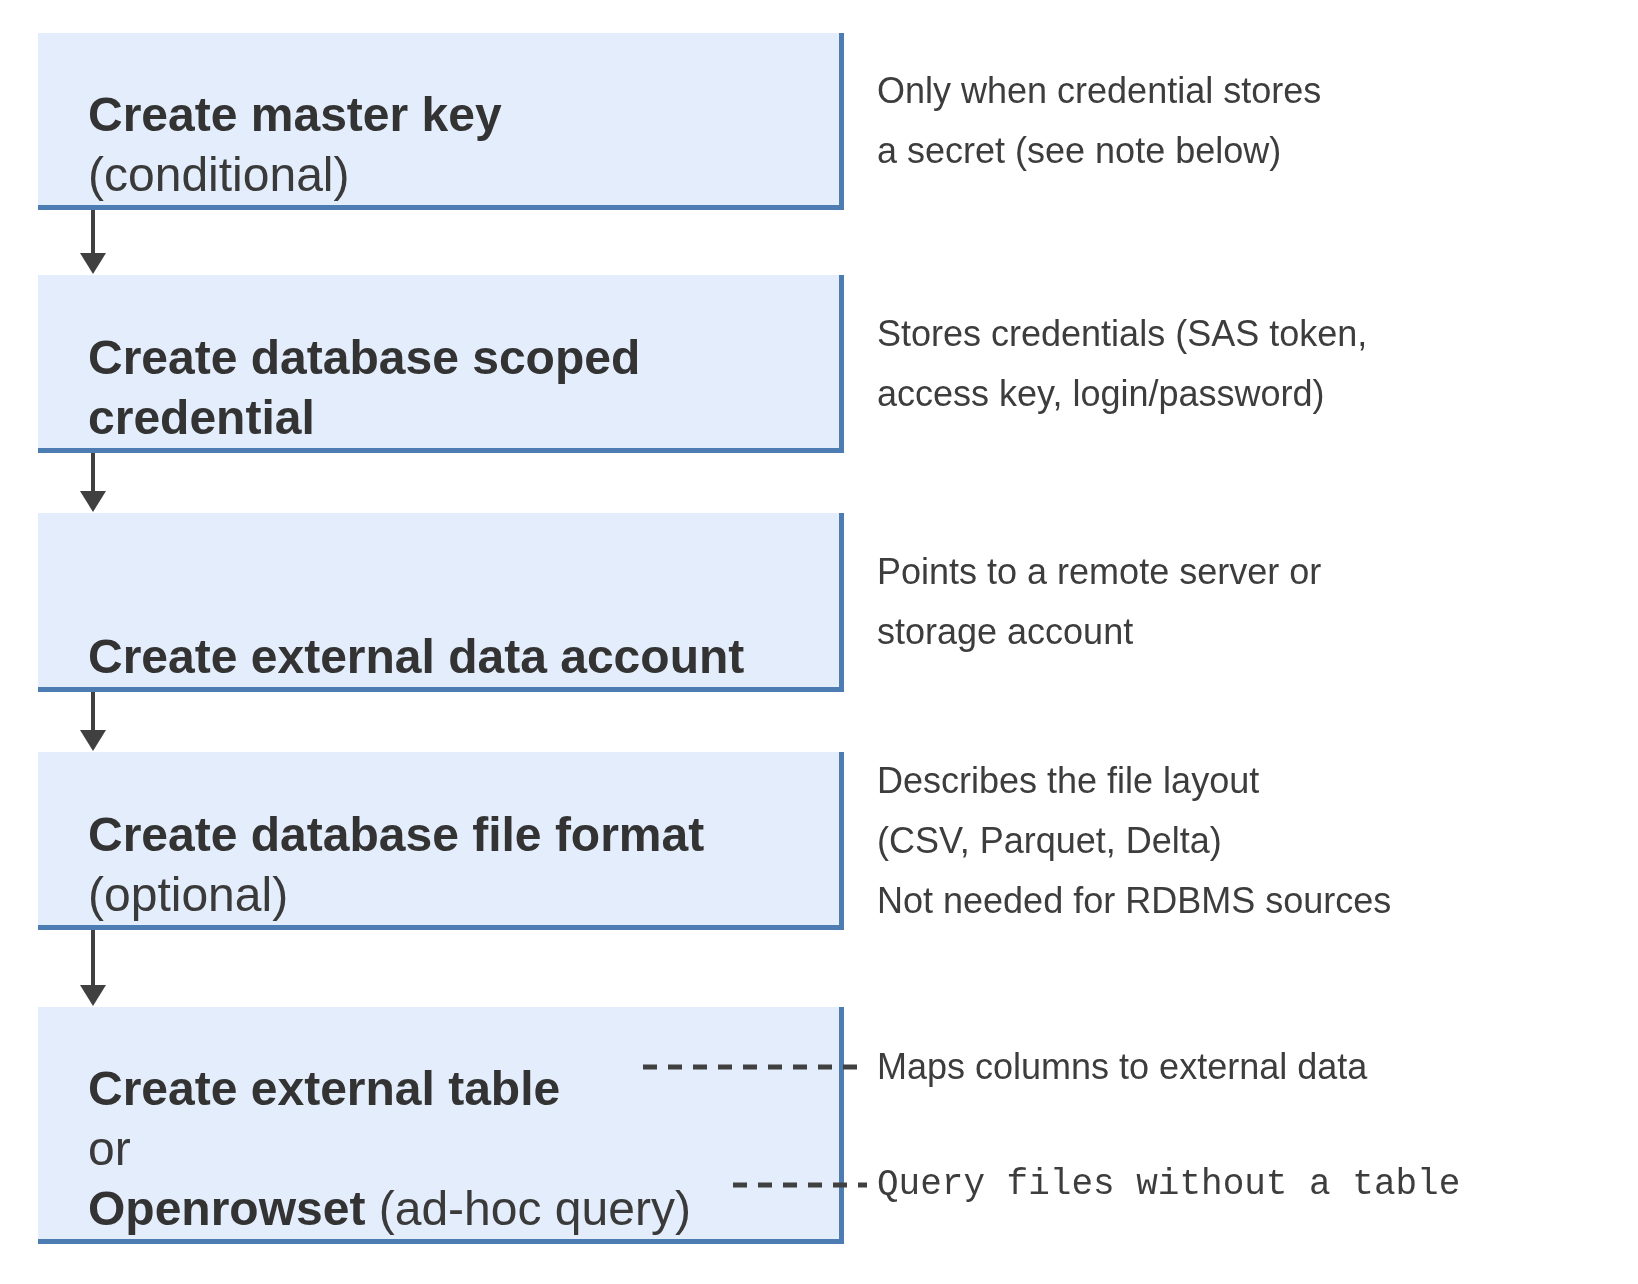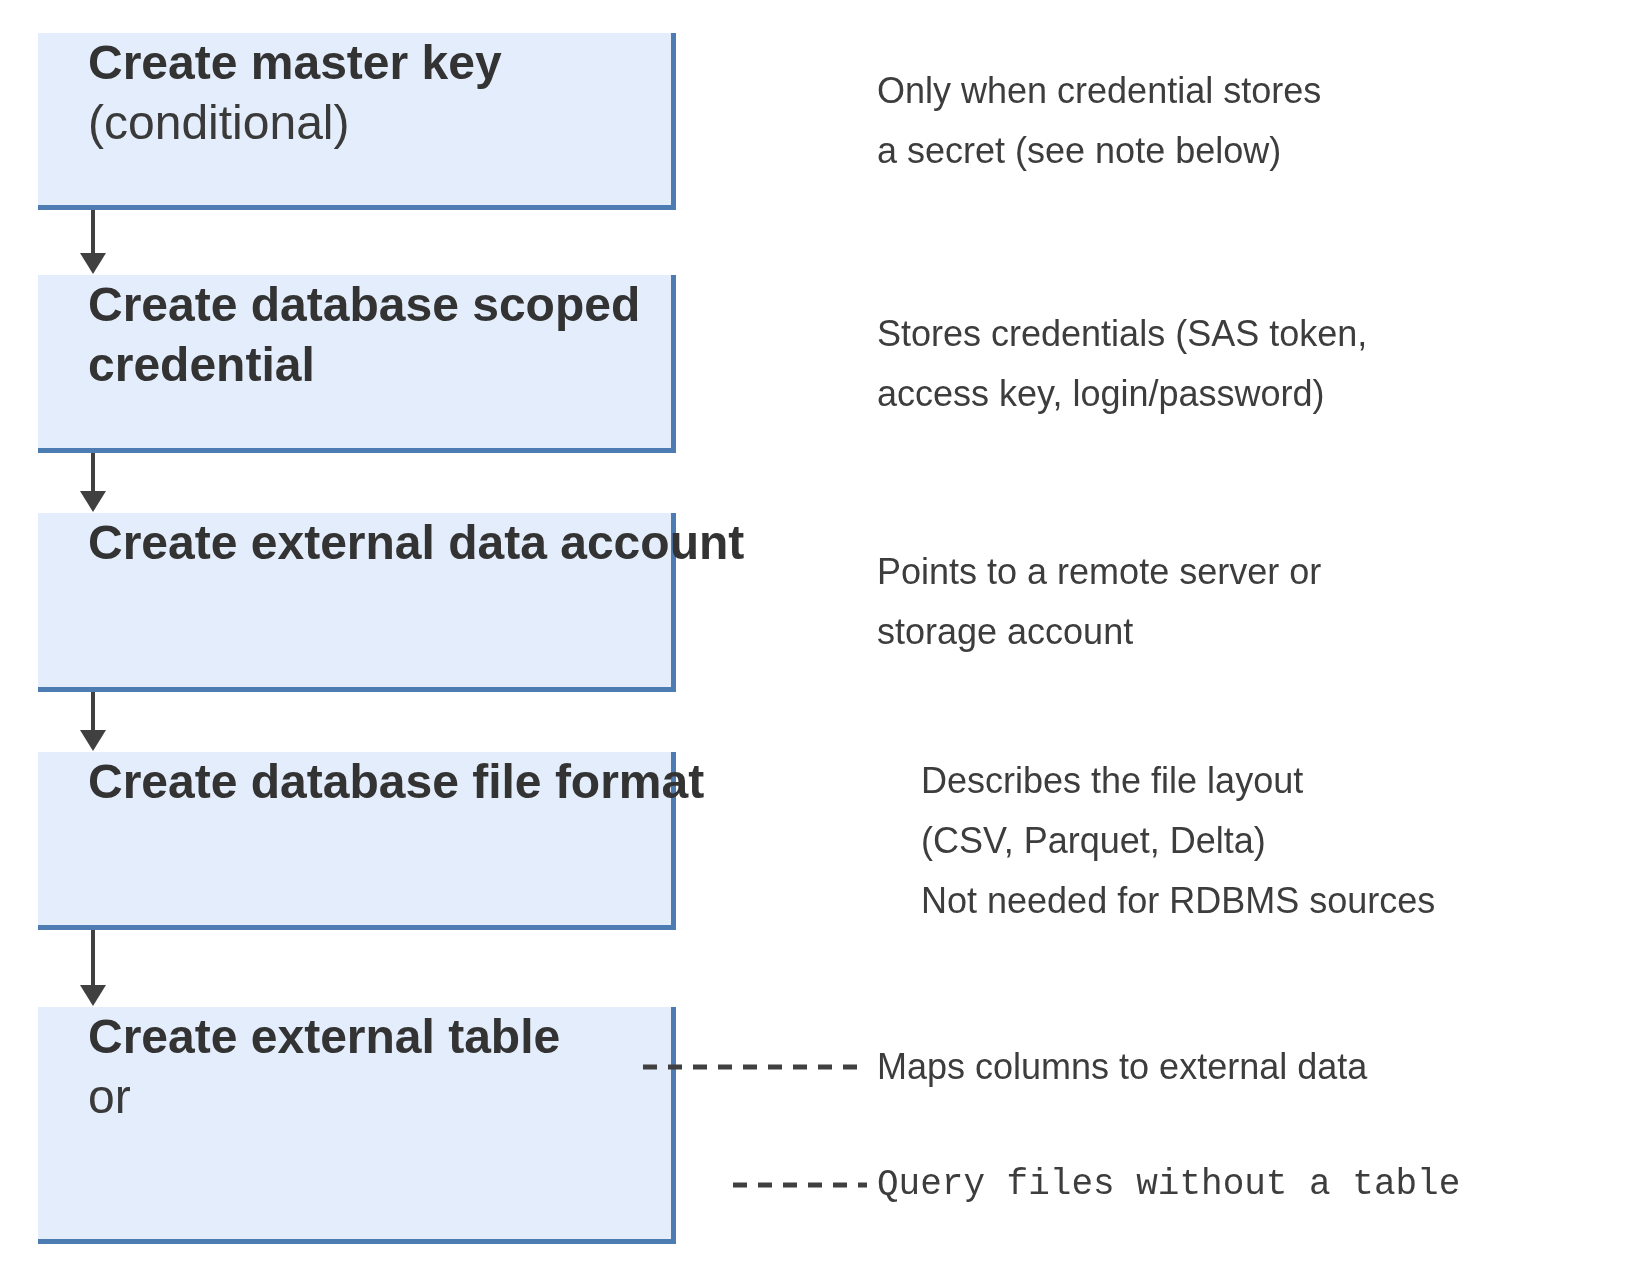--- a/index.html
+++ b/index.html
@@ -11,28 +11,28 @@
   .canvas {
     position: relative;
     width: 1638px;
     height: 1284px;
     background: #ffffff;
     overflow: hidden;
   }
   .step-box {
     position: absolute;
     left: 38px;
-    width: 638px;
+    width: 806px;
     background: #e3edfb;
     border-right: 5px solid #4d7cb2;
     border-bottom: 5px solid #4d7cb2;
     box-sizing: border-box;
     display: flex;
     flex-direction: column;
-    justify-content: flex-start;
+    justify-content: flex-end;
     padding-left: 50px;
     padding-right: 14px;
     z-index: 1;
   }
   .box-line {
     font-size: 48px;
     line-height: 60px;
     color: #3a3a3a;
     white-space: pre;
   }
@@ -89,33 +89,35 @@
   <div class="note" style="top:602px;">Points to a remote server or
 storage account</div>
 
   <svg class="arrow" style="left:79px; top:692px;" width="28" height="60">
     <line x1="14" y1="0" x2="14" y2="39" stroke="#404040" stroke-width="4"></line>
     <polygon points="1,38 27,38 14,59" fill="#404040"></polygon>
   </svg>
 
   <div class="step-box" style="top:752px; height:178px;">
     <div class="box-line bold">Create database file format</div>
+    <div class="box-line">(optional)</div>
   </div>
-  <div class="note" style="top:841px;margin-left:44px;">Describes the file layout
+  <div class="note" style="top:841px;">Describes the file layout
 (CSV, Parquet, Delta)
 Not needed for RDBMS sources</div>
 
   <svg class="arrow" style="left:79px; top:930px;" width="28" height="77">
     <line x1="14" y1="0" x2="14" y2="56" stroke="#404040" stroke-width="4"></line>
     <polygon points="1,55 27,55 14,76" fill="#404040"></polygon>
   </svg>
 
   <div class="step-box" style="top:1007px; height:237px;">
     <div class="box-line bold">Create external table</div>
     <div class="box-line">or</div>
+    <div class="box-line"><span class="bold">Openrowset</span><span> (ad-hoc query)</span></div>
   </div>
 
   <svg class="dash" style="left:643px; top:1063px;" width="224" height="8">
     <line x1="0" y1="4" x2="224" y2="4" stroke="#404040" stroke-width="5" stroke-dasharray="14 11"></line>
   </svg>
   <div class="note" style="top:1067px;text-align:right;">Maps columns to external data</div>
 
   <svg class="dash" style="left:733px; top:1181px;" width="134" height="8">
     <line x1="0" y1="4" x2="134" y2="4" stroke="#404040" stroke-width="5" stroke-dasharray="14 11"></line>
   </svg>

